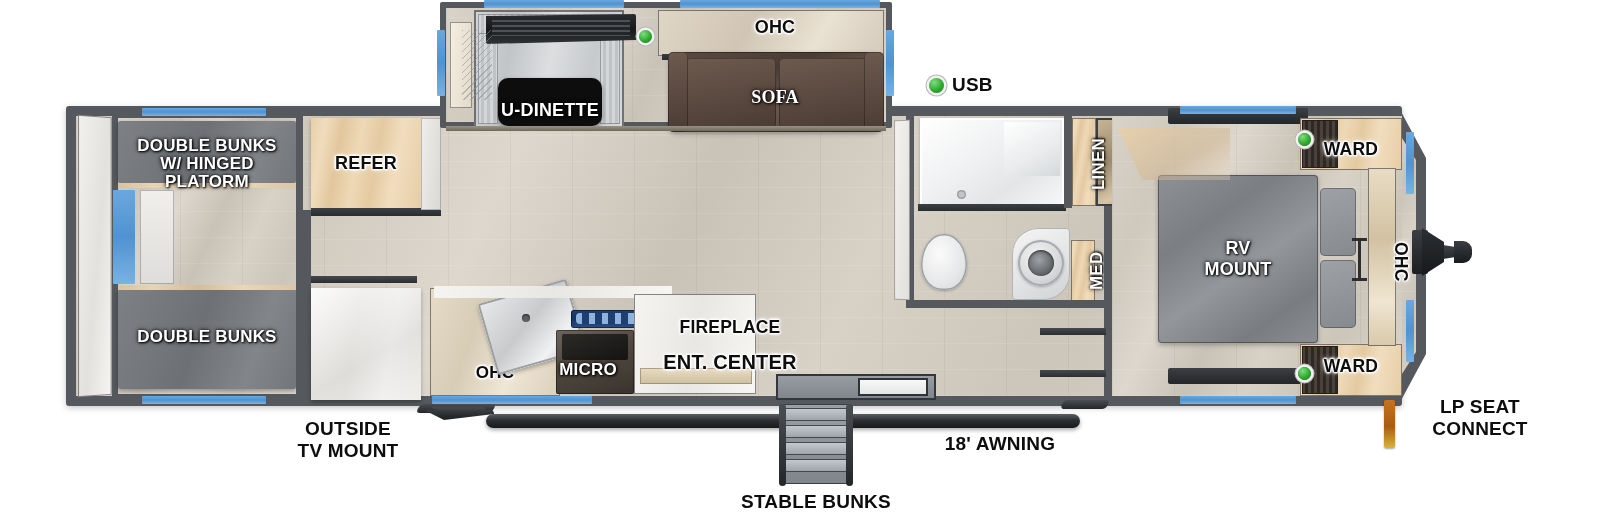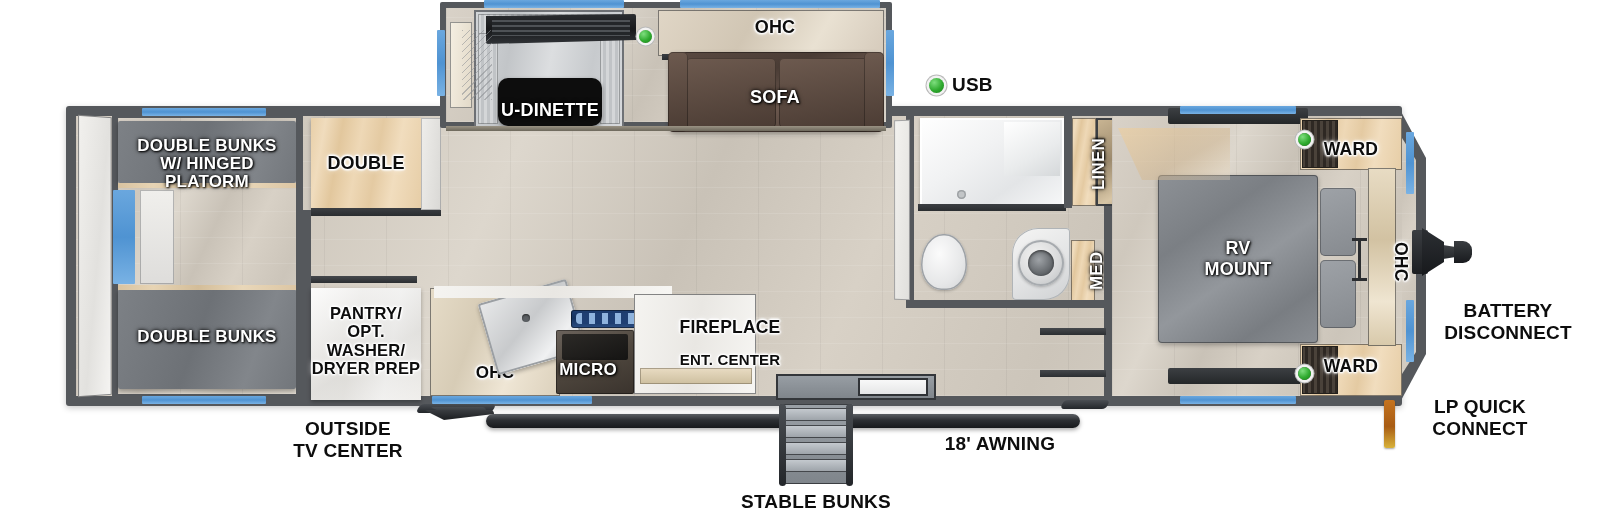--- a/index.html
+++ b/index.html
@@ -144,31 +144,27 @@
 
   <div class="lbl white" style="left:118px;top:137px;width:178px;font-size:17px;">DOUBLE BUNKS
 W/ HINGED PLATORM</div>
   <div class="lbl white" style="left:118px;top:328px;width:178px;font-size:17px;">DOUBLE BUNKS</div>
 
   <div class="wall" style="left:296px;top:112px;width:7px;height:288px;"></div>
 
   <div class="panel wood edge shadow-s" style="left:311px;top:118px;width:110px;height:92px;"></div>
   <div class="panel" style="left:311px;top:208px;width:130px;height:8px;background:linear-gradient(180deg,#3c3f43,#2a2d30);"></div>
   <div class="panel" style="left:421px;top:118px;width:20px;height:92px;background:linear-gradient(95deg,#efeeeb,#d9d8d5);box-shadow:inset 0 0 0 1px rgba(90,93,96,.35);"></div>
-  <div class="lbl" style="left:311px;top:154px;width:110px;font-size:18px;">DOUBLE</div>
+  <div class="lbl" style="left:311px;top:154px;width:110px;font-size:18px;">REFER</div>
 
   <div class="wall" style="left:303px;top:210px;width:8px;height:190px;"></div>
 
   <div class="panel white-cab edge shadow-s" style="left:311px;top:288px;width:110px;height:112px;"></div>
   <div class="panel" style="left:311px;top:288px;width:110px;height:112px;
        background:linear-gradient(150deg,rgba(255,255,255,.75) 0%,rgba(215,214,211,.55) 60%,rgba(244,243,241,.6) 100%);"></div>
-  <div class="lbl" style="left:306px;top:304px;width:120px;font-size:16.5px;line-height:1.12;">PANTRY/
-OPT.
-WASHER/
-DRYER PREP</div>
 
   <div class="panel" style="left:311px;top:276px;width:106px;height:7px;background:linear-gradient(180deg,#45484c,#2c2f32);"></div>
 
   <div class="panel" style="left:440px;top:2px;width:452px;height:126px;background:#55585c;border-radius:2px;"></div>
   <div class="floor" style="left:446px;top:8px;width:440px;height:114px;"></div>
 
   <div class="win" style="left:484px;top:0px;width:140px;height:8px;"></div>
   <div class="win" style="left:680px;top:0px;width:200px;height:8px;"></div>
   <div class="win" style="left:437px;top:30px;width:8px;height:66px;"></div>
   <div class="win" style="left:886px;top:30px;width:8px;height:66px;"></div>
@@ -198,21 +194,21 @@
   <div class="panel wood2 edge" style="left:658px;top:10px;width:226px;height:46px;
        background:linear-gradient(120deg,#e0d6c6 0%,#d1c6b4 40%,#e9e1d2 70%,#d5cabb 100%);"></div>
   <div class="panel" style="left:662px;top:54px;width:218px;height:6px;background:linear-gradient(180deg,#3a3d41,#2b2e31);"></div>
   <div class="lbl" style="left:720px;top:18px;width:110px;font-size:18px;">OHC</div>
 
   <div class="sofa-body" style="left:669px;top:52px;width:212px;height:80px;"></div>
   <div class="sofa-cush" style="left:686px;top:58px;width:90px;height:70px;"></div>
   <div class="sofa-cush" style="left:779px;top:58px;width:90px;height:70px;"></div>
   <div class="sofa-cush" style="left:668px;top:52px;width:20px;height:80px;"></div>
   <div class="sofa-cush" style="left:864px;top:52px;width:20px;height:80px;"></div>
-  <div class="lbl white" style="left:712px;top:88px;width:126px;font-size:18px;">SOFA</div>
+  <div class="lbl white" style="left:712px;top:88px;width:126px;font-size:18px;font-family:Liberation Serif, serif;">SOFA</div>
 
   <div class="panel" style="left:446px;top:126px;width:440px;height:5px;background:linear-gradient(180deg,#8c8576,#6e6counter);
        background:linear-gradient(180deg,#9a9384,#6d685c);"></div>
 
   <div class="panel wood2 edge" style="left:430px;top:288px;width:130px;height:108px;
        background:linear-gradient(110deg,#e6dcc8 0%,#d7ccb6 35%,#efe6d5 65%,#dbd0bb 100%);"></div>
   <div class="lbl" style="left:455px;top:364px;width:80px;font-size:17px;">OHC</div>
 
   <div class="panel" style="left:486px;top:290px;width:92px;height:74px;
        background:linear-gradient(145deg,#e8e9ea 0%,#c8cacc 45%,#f0f1f2 75%,#b9bbbd 100%);
@@ -225,21 +221,21 @@
        background:repeating-linear-gradient(90deg,#8fb3dd 0 6px,#1f3f73 6px 13px);border-radius:4px;"></div>
 
   <div class="micro" style="left:556px;top:330px;width:78px;height:64px;"></div>
   <div class="panel" style="left:562px;top:334px;width:66px;height:26px;background:linear-gradient(160deg,#2c2a27,#151413);border-radius:2px;"></div>
   <div class="lbl white" style="left:556px;top:361px;width:64px;font-size:17px;">MICRO</div>
 
   <div class="panel counter edge" style="left:634px;top:294px;width:122px;height:100px;"></div>
   <div class="panel wood2" style="left:640px;top:368px;width:112px;height:16px;
        background:linear-gradient(180deg,#e9dcc3,#cdbf9f);box-shadow:inset 0 0 0 1px rgba(110,100,80,.5);"></div>
   <div class="lbl" style="left:645px;top:318px;width:170px;font-size:17.5px;">FIREPLACE</div>
-  <div class="lbl" style="left:640px;top:352px;width:180px;font-size:15px;">ENT. CENTER</div>
+  <div class="lbl" style="left:640px;top:352px;width:180px;font-size:20px;">ENT. CENTER</div>
 
   <div class="win" style="left:432px;top:396px;width:160px;height:8px;"></div>
 
   <div class="panel" style="left:776px;top:374px;width:160px;height:26px;
        background:linear-gradient(180deg,#9aa0a6,#7d8389);box-shadow:inset 0 0 0 2px #33363a;"></div>
   <div class="panel" style="left:858px;top:378px;width:70px;height:18px;background:linear-gradient(180deg,#fbfbfb,#e2e3e4);box-shadow:inset 0 0 0 2px #2f3236;"></div>
 
   <div class="wall" style="left:906px;top:112px;width:8px;height:196px;"></div>
   <div class="panel" style="left:894px;top:120px;width:16px;height:180px;
        background:linear-gradient(95deg,#f4f3f0,#e0dfdc);box-shadow:inset 0 0 0 1px rgba(85,88,92,.5);
@@ -337,25 +333,23 @@
   <div class="bar-dark" style="left:779px;top:404px;width:7px;height:82px;"></div>
   <div class="bar-dark" style="left:846px;top:404px;width:7px;height:82px;"></div>
 
   <div class="bar-dark" style="left:424px;top:410px;width:70px;height:10px;clip-path:polygon(0 0,100% 0,100% 40%,20px 100%);
        background:linear-gradient(180deg,#3a3d41,#1b1d20);"></div>
 
   <div class="dot" style="left:929px;top:78px;width:15px;height:15px;"></div>
   <div class="lbl" style="left:952px;top:75px;width:70px;font-size:19px;text-align:left;">USB</div>
 
   <div class="lbl" style="left:268px;top:418px;width:160px;font-size:19px;line-height:1.18;">OUTSIDE
-TV CENTER</div>
+TV MOUNT</div>
 
   <div class="lbl" style="left:736px;top:492px;width:160px;font-size:19px;">STABLE BUNKS</div>
 
   <div class="lbl" style="left:920px;top:434px;width:160px;font-size:19px;">18' AWNING</div>
 
-  <div class="lbl" style="left:1428px;top:300px;width:160px;font-size:19px;line-height:1.18;">BATTERY
-DISCONNECT</div>
-
-  <div class="lbl" style="left:1400px;top:396px;width:160px;font-size:19px;line-height:1.18;">LP QUICK
+
+  <div class="lbl" style="left:1400px;top:396px;width:160px;font-size:19px;line-height:1.18;">LP SEAT
 CONNECT</div>
 
 </div>
 
 </body></html>

